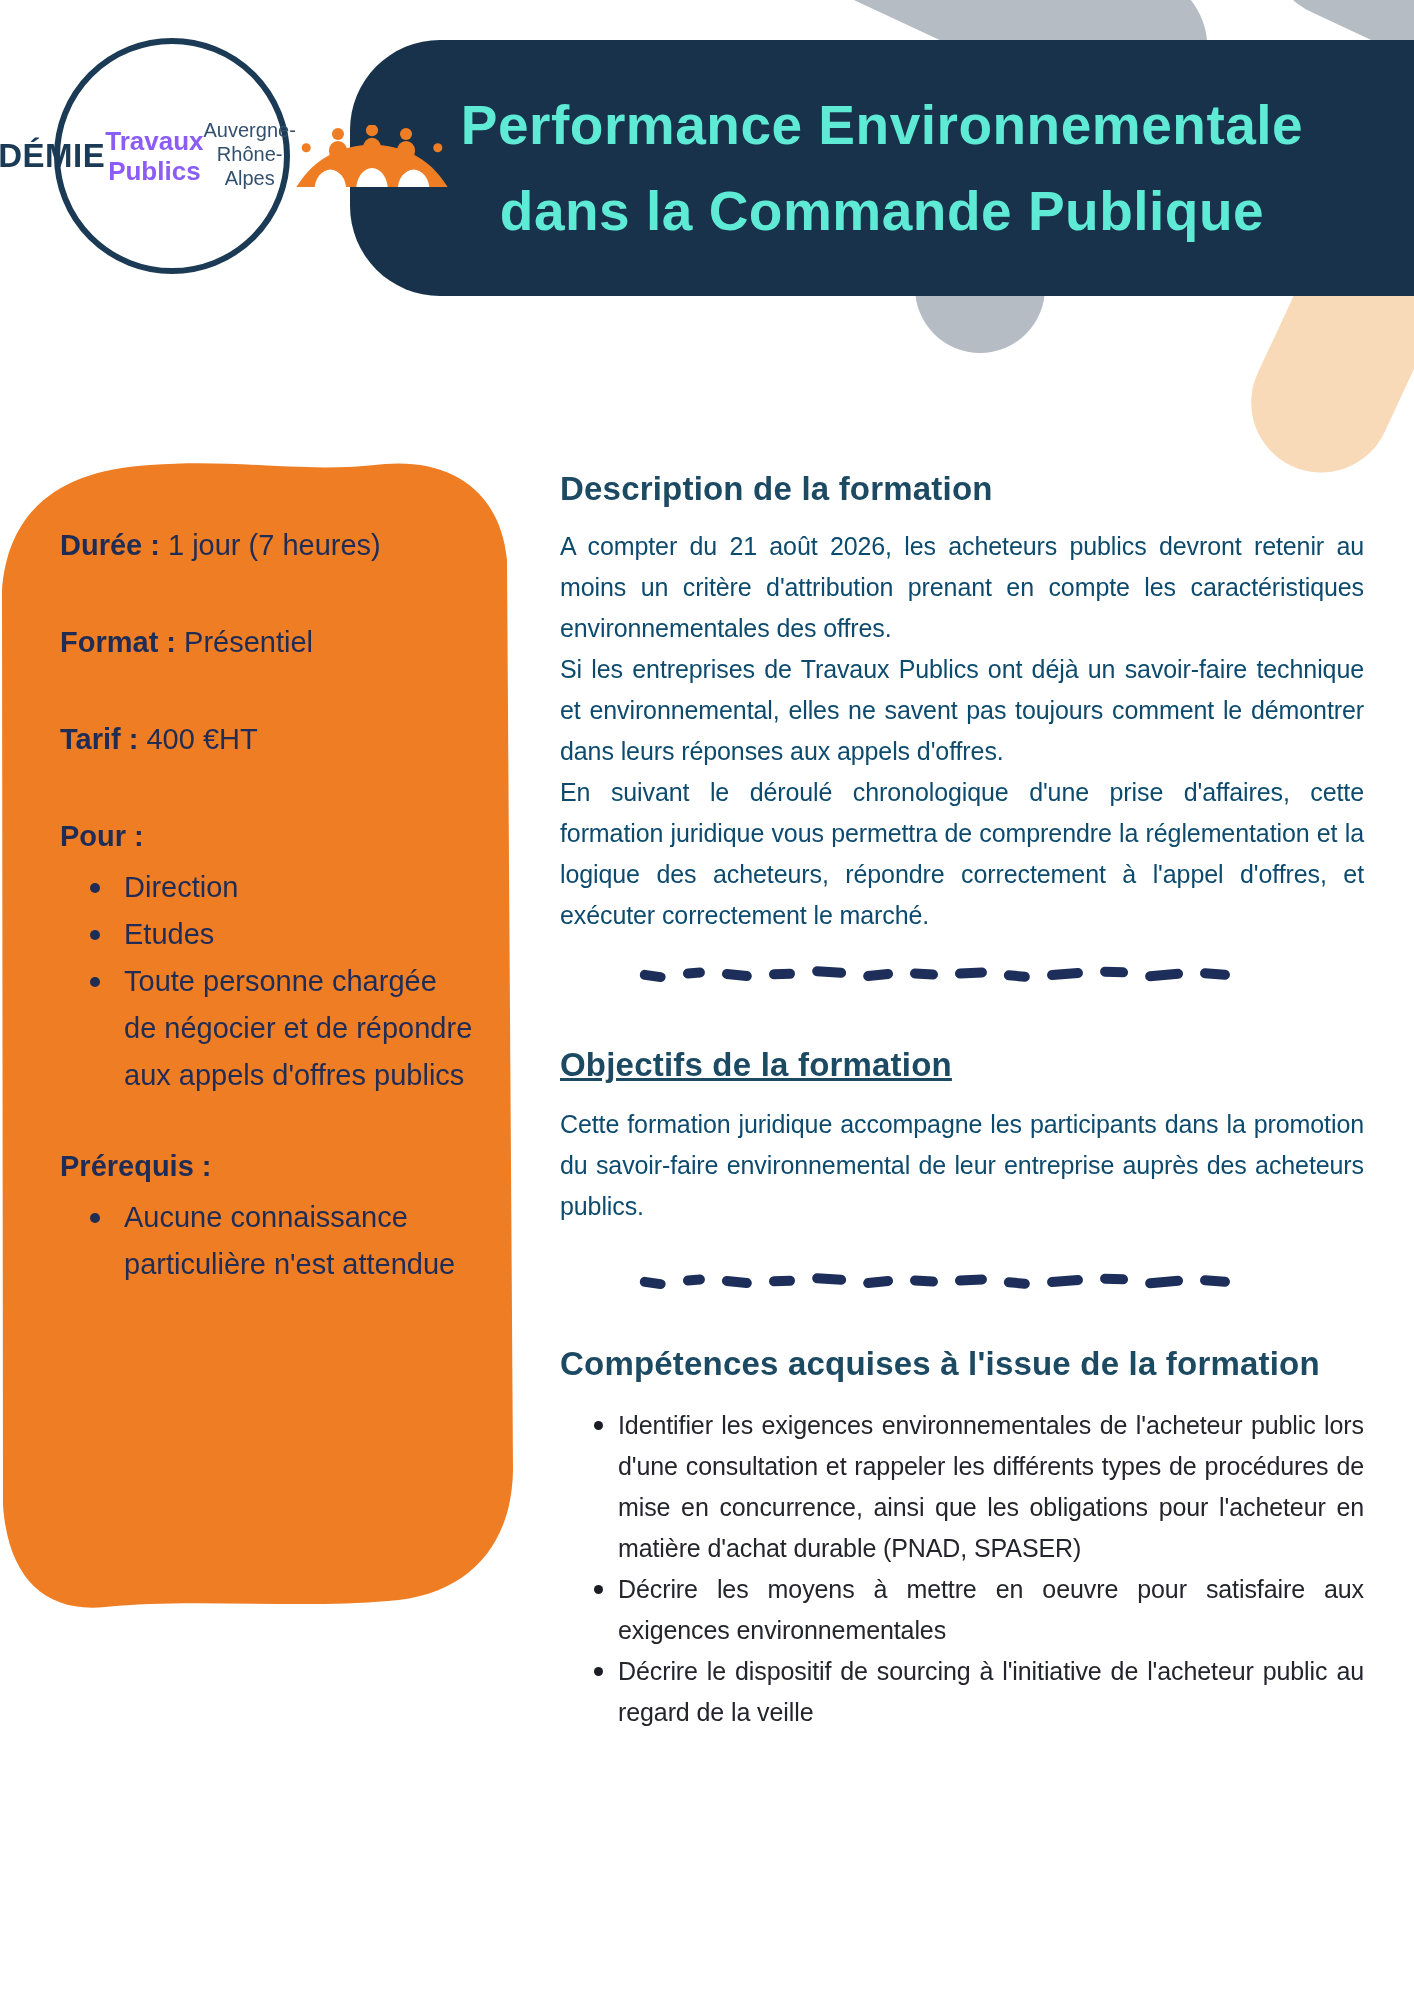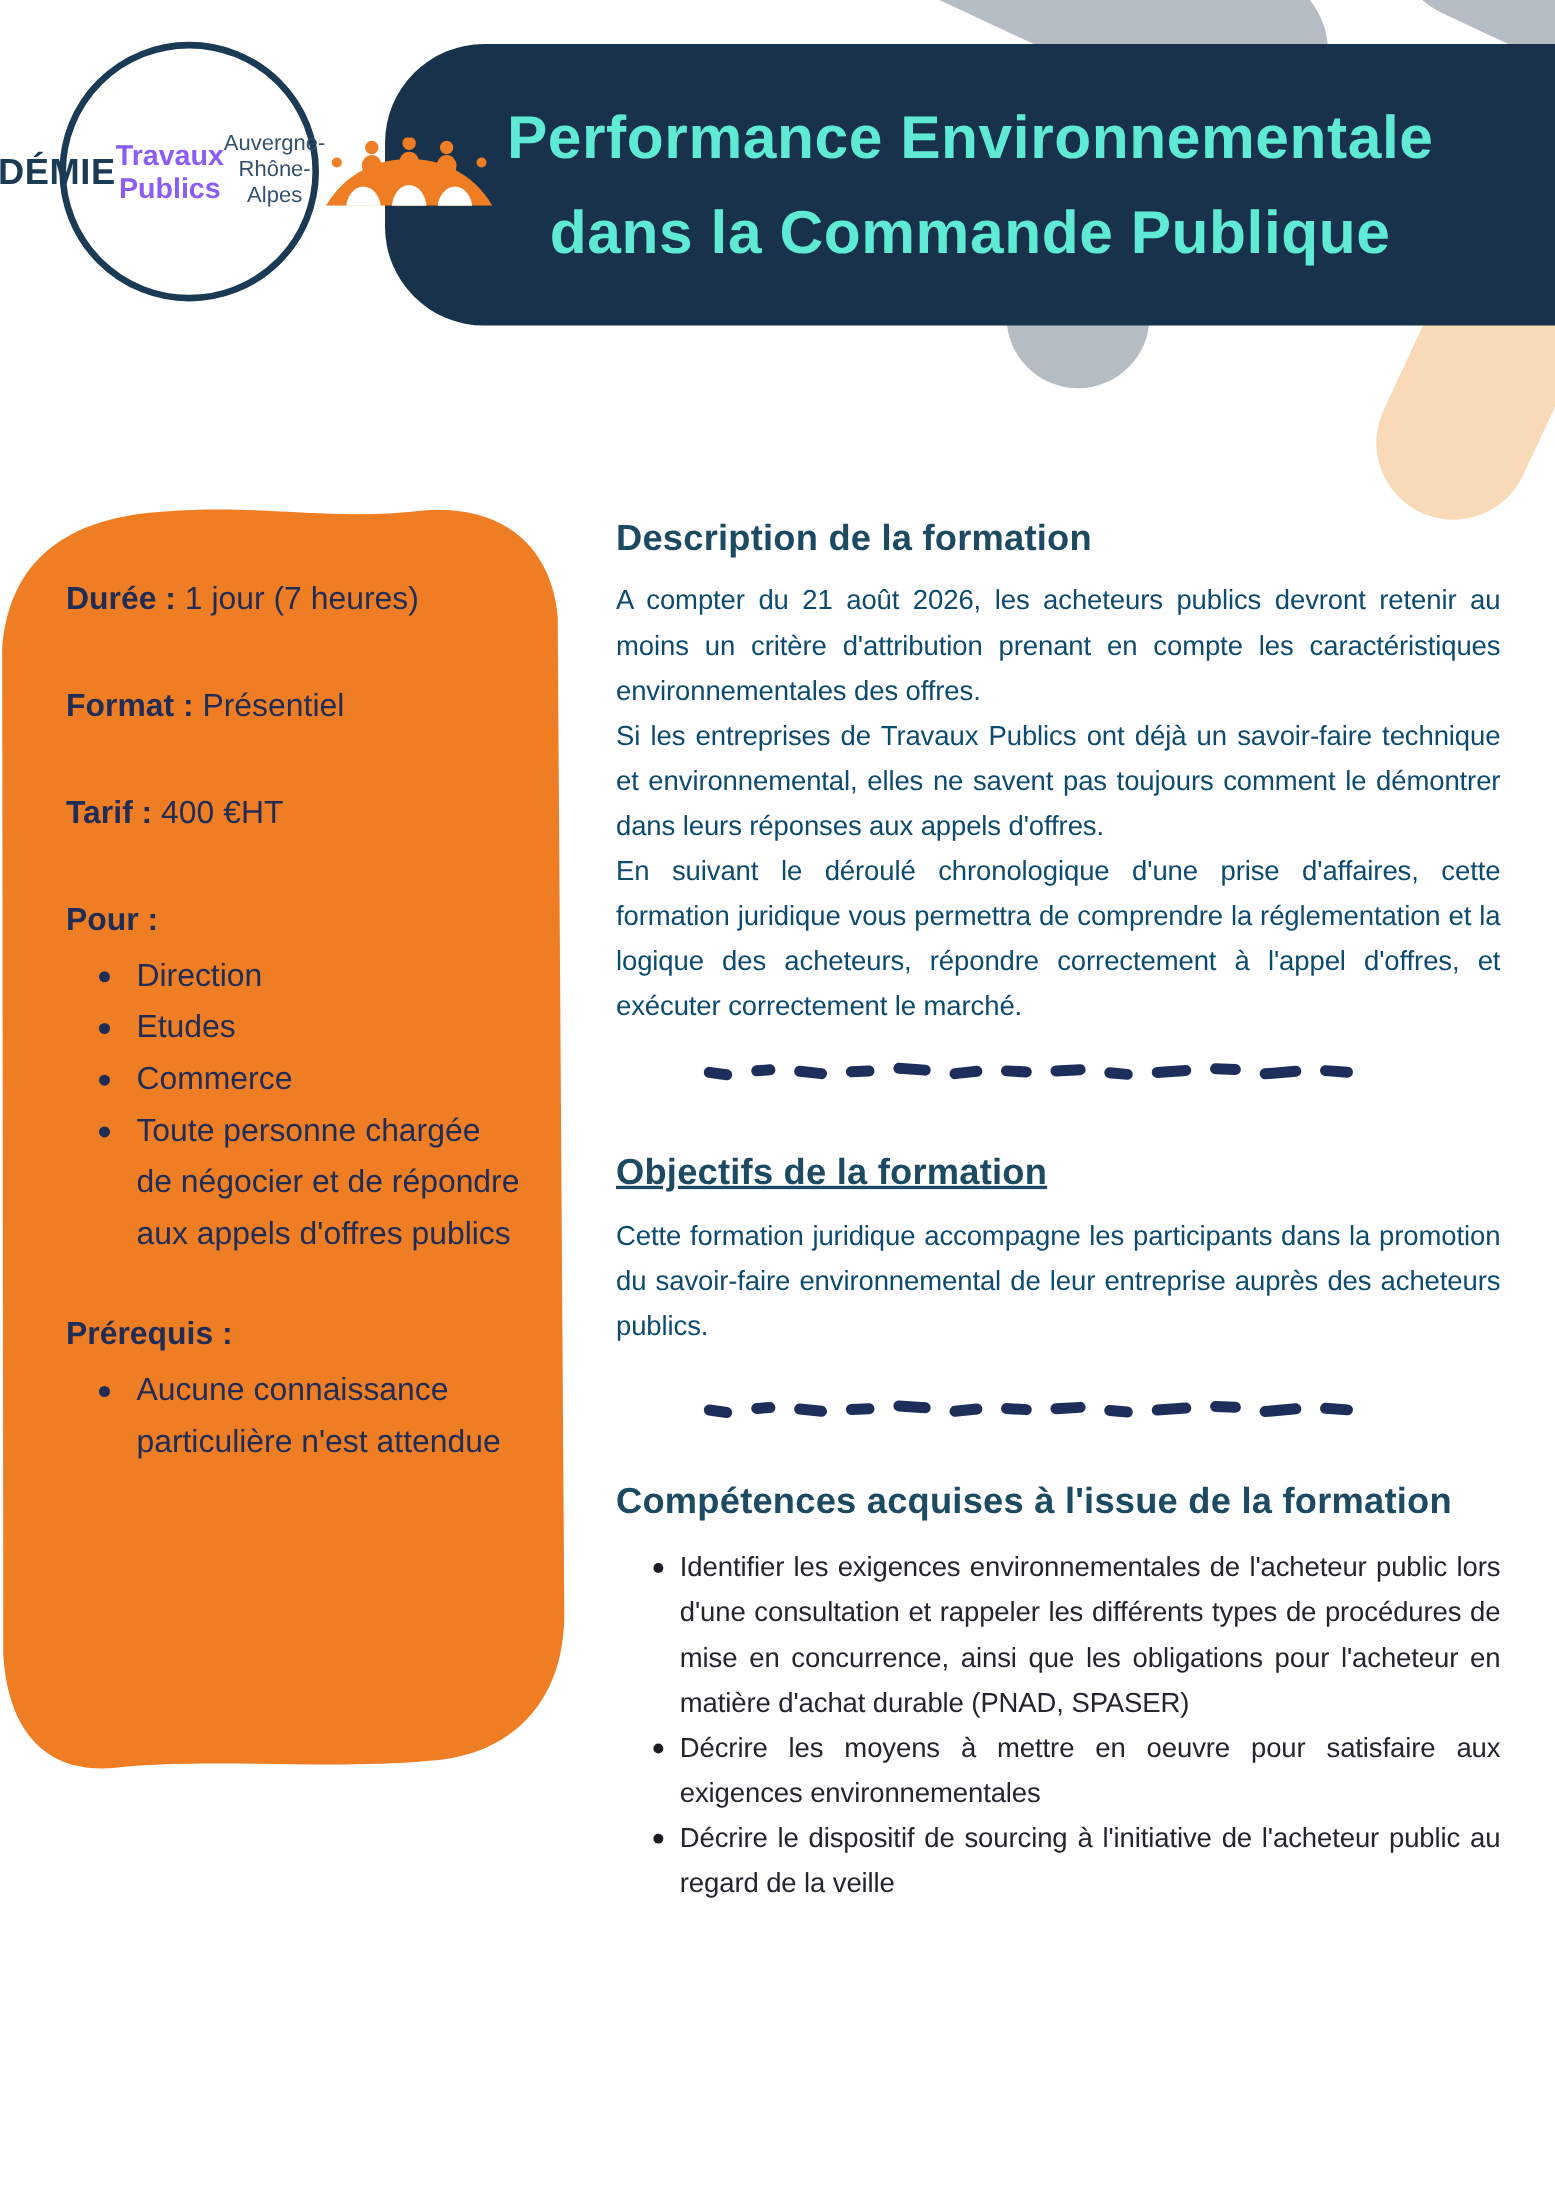--- a/index.html
+++ b/index.html
@@ -133,21 +133,20 @@
     </div>
     <div class="field">
       <span class="lbl">Tarif : </span>
       <span>400 €HT</span>
     </div>
     <div>
       <div class="group-label">Pour :</div>
       <ul>
         <li>Direction</li>
         <li>Etudes</li>
-        <li>Commerce</li>
         <li>Toute personne chargée de négocier et de répondre aux appels d'offres publics</li>
       </ul>
     </div>
     <div class="prereq">
       <div class="group-label">Prérequis :</div>
       <ul>
         <li>Aucune connaissance particulière n'est attendue</li>
       </ul>
     </div>
   </div>

